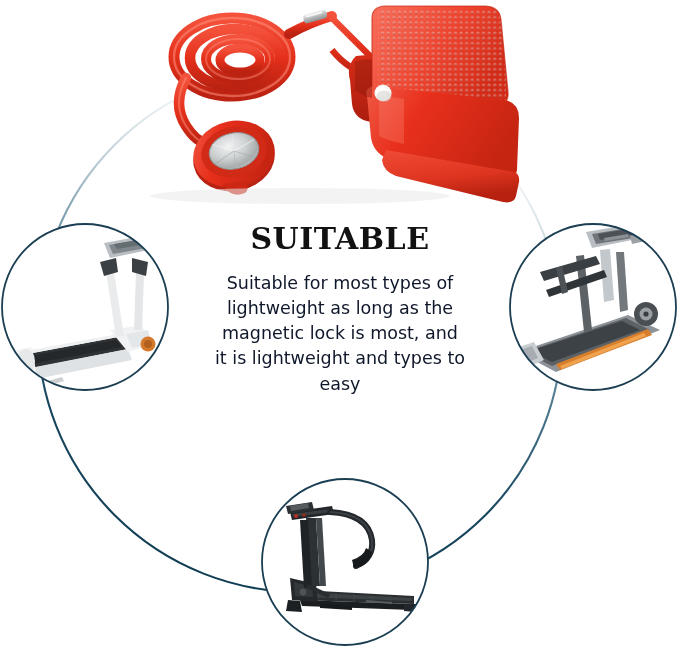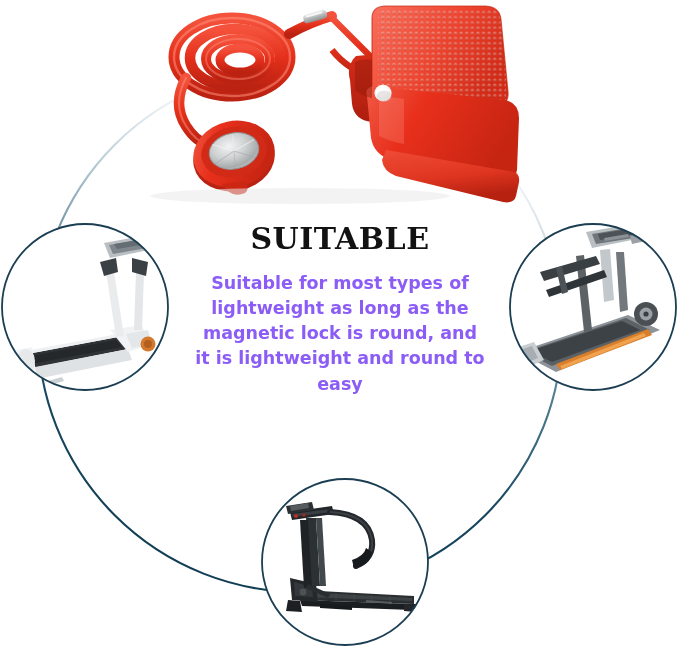--- a/index.html
+++ b/index.html
@@ -7,22 +7,22 @@
        font-family:"Liberation Sans",sans-serif;position:relative;}
   .stage{position:absolute;inset:0;width:679px;height:662px;}
 
   svg.layer{position:absolute;left:0;top:0;width:679px;height:662px;}
 
   
   .center-text{position:absolute;left:186px;top:222px;width:308px;text-align:center;}
   .headline{font-family:"DejaVu Serif",serif;font-weight:700;color:#121212;
             font-size:30px;line-height:1.16;letter-spacing:.5px;margin:0;}
   .headline .l2{display:block;}
-  .body-copy{margin:14px 0 16px 0;color:#8b5cf6;font-size:17.5px;line-height:1.44;
-             font-weight:700;font-family:"DejaVu Sans",sans-serif;}
+  .body-copy{margin:14px 0 16px 0;color:#0f172a;font-size:17.5px;line-height:1.44;
+             font-weight:400;font-family:"DejaVu Sans",sans-serif;}
   .body-copy span{display:block;}
 </style>
 </head>
 <body>
 
 <div class="stage">
 
   <svg class="layer" viewBox="0 0 679 662">
     <defs>
 
@@ -295,19 +295,19 @@
     </g>
   </svg>
 
   <div class="center-text">
     <h1 class="headline">
       <span>SUITABLE</span>
     </h1>
     <p class="body-copy">
       <span>Suitable for most types of</span>
       <span>lightweight as long as the</span>
-      <span>magnetic lock is round, and</span>
-      <span>it is lightweight and round to</span>
+      <span>magnetic lock is most, and</span>
+      <span>it is lightweight and types to</span>
       <span>easy</span>
     </p>
   </div>
 
 </div>
 
 </body></html>

